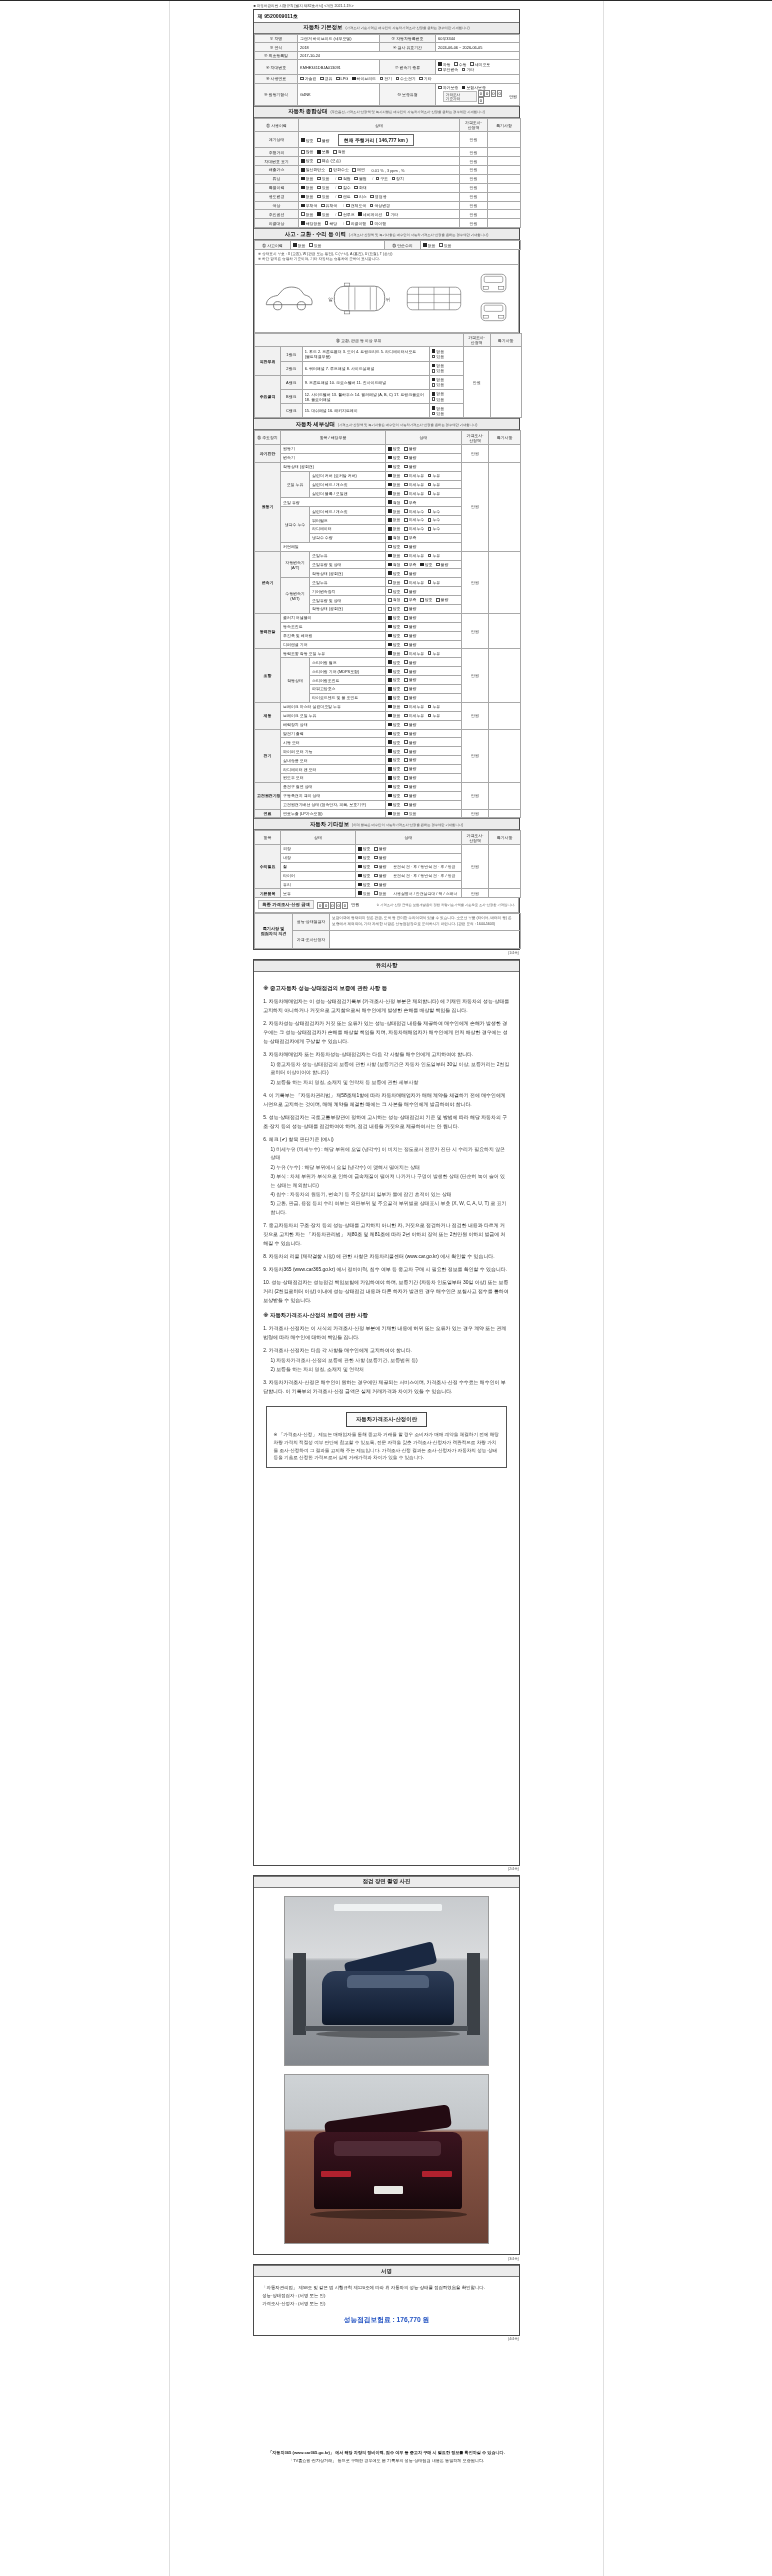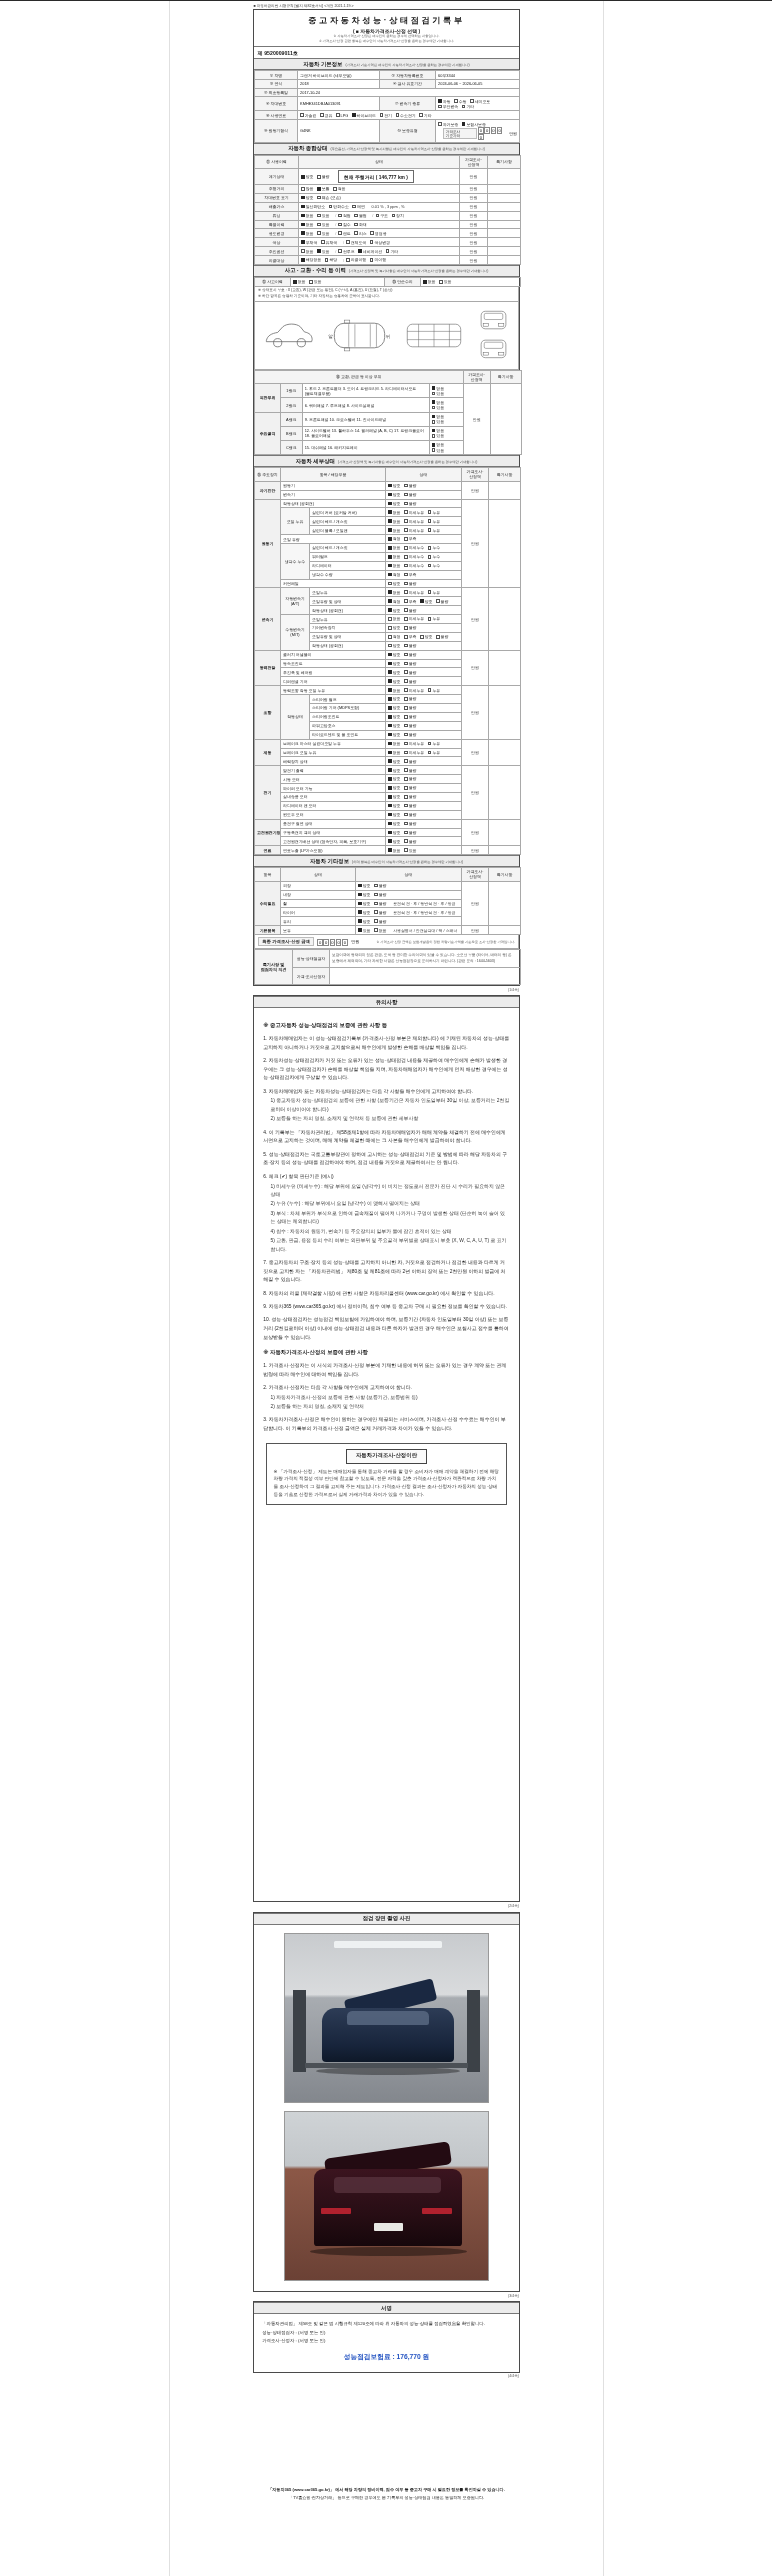--- a/index.html
+++ b/index.html
@@ -87,26 +87,20 @@
 </head>
 <body>
 
 <div class="topline"></div>
 <div class="frame">
 <div class="page">
 
   <div class="formref">■ 자동차관리법 시행규칙 [별지 제82호서식] &lt;개정 2021.1.19.&gt;</div>
 
   <div class="card">
-    <div class="titleblock">
-      <div class="title-main">중고자동차성능·상태점검기록부</div>
-      <div class="title-sub">( ■ 자동차가격조사·산정 선택 )</div>
-      <div class="title-note">※ 자동차가격조사·산정은 매수인이 원하는 경우에 선택하는 사항입니다.</div>
-      <div class="title-note">※ 가격조사·산정 관련 항목은 매수인이 자동차가격조사·산정을 원하는 경우에만 기재합니다.</div>
-    </div>
     <div class="docno">제 9520009011호</div>
 
     <div class="sec-head">
       <span>자동차 기본정보</span>
       <span class="sec-note">(가격조사 기준가격은 매수인이 자동차가격조사·산정을 원하는 경우에만 기재합니다)</span>
     </div>
     <table class="t basic">
       <colgroup>
             <col style="width:43px">
             <col style="width:82px">

